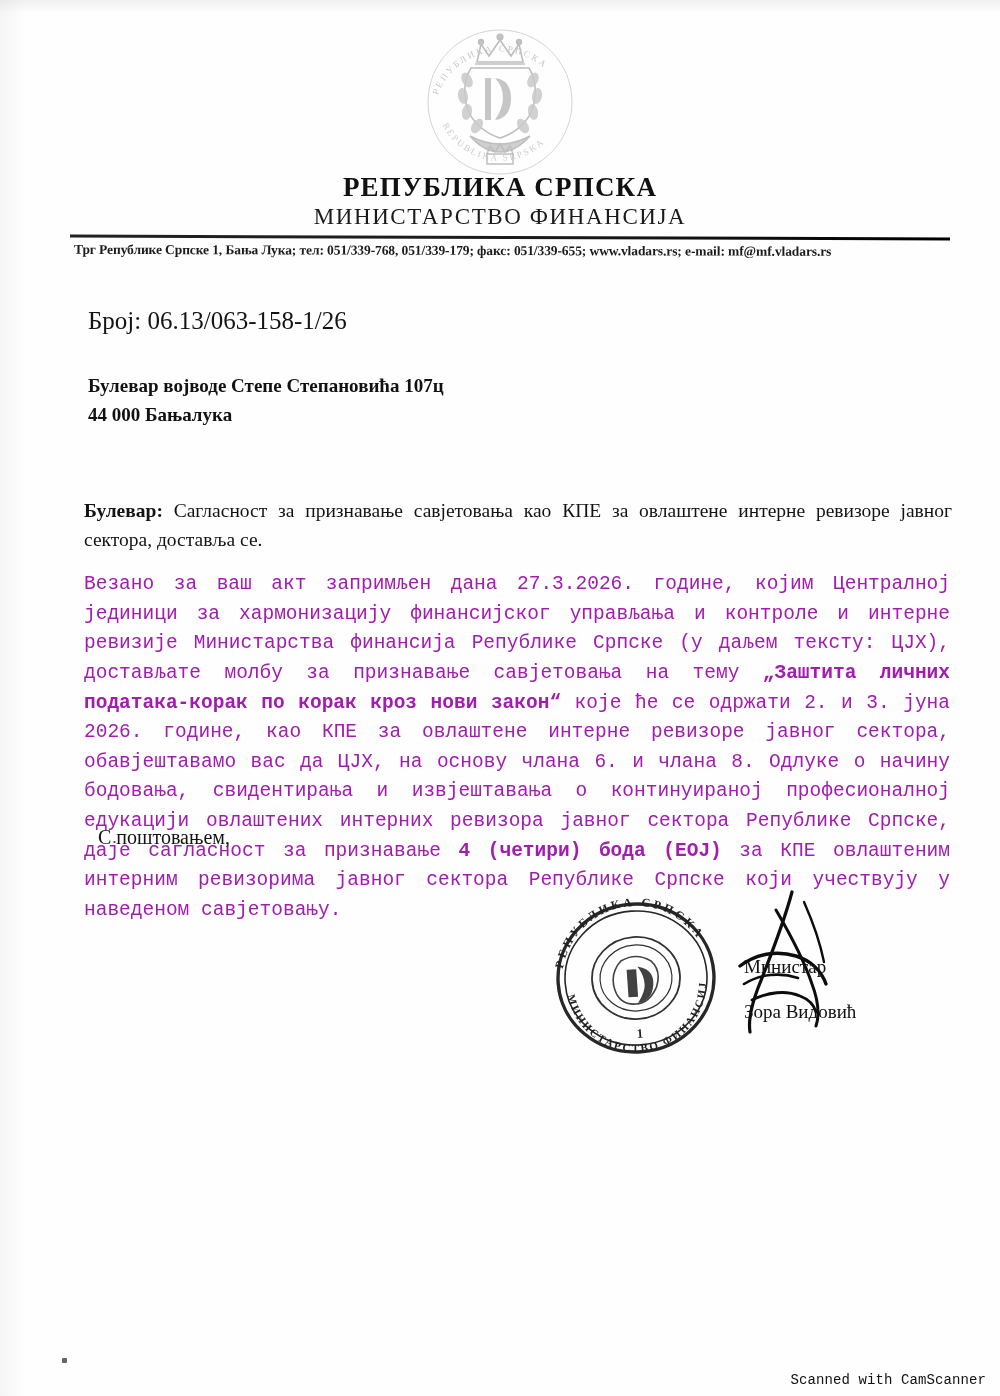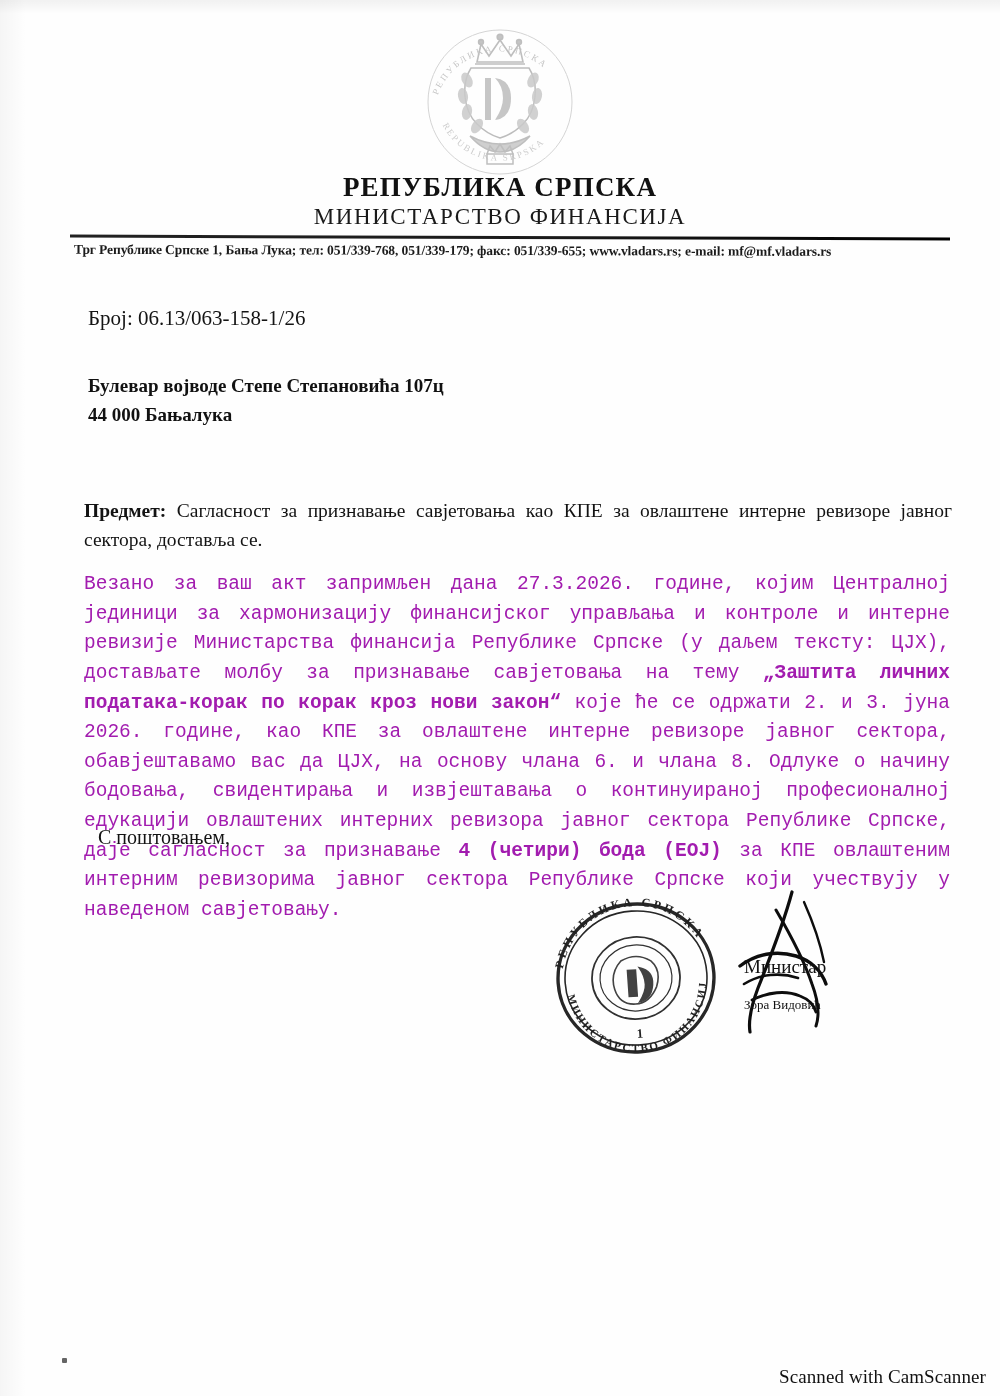--- a/index.html
+++ b/index.html
@@ -85,21 +85,21 @@
     letter-spacing: -0.1px;
     white-space: nowrap;
     transform: rotate(0.15deg);
   }
 
   
   .meta {
     position: absolute;
     top: 303px;
     left: 88px;
-    font-size: 21px;
+    font-size: 25px;
     line-height: 1.45;
     color: #141414;
   }
 
   
   .addressee {
     position: absolute;
     top: 371px;
     left: 88px;
     font-size: 19px;
@@ -158,21 +158,21 @@
   
   .sig-block {
     position: absolute;
     top: 945px;
     left: 716px;
     font-size: 19px;
     color: #111;
     line-height: 2.35;
     margin-left: 28px;
   }
-  .sig-name { font-size: 13px; }
+  .sig-name { font-size: 19px; text-align: center; }
 
   .sig-scribble {
     position: absolute;
     top: 880px;
     left: 700px;
     width: 180px;
     height: 180px;
     pointer-events: none;
   }
 
@@ -184,22 +184,22 @@
     width: 5px;
     height: 5px;
     background: #4a4a4a;
     border-radius: 1px;
     opacity: 0.85;
   }
   .watermark {
     position: absolute;
     bottom: 8px;
     right: 14px;
-    font-family: Liberation Serif, serif;
-    font-size: 19px;
+    font-family: Liberation Mono, monospace;
+    font-size: 14px;
     color: #111;
     letter-spacing: 0.1px;
   }
 
   .edge-shade-left {
     position: absolute;
     top: 0; left: 0;
     width: 26px; height: 1396px;
     background: linear-gradient(to right, rgba(0,0,0,0.035), rgba(0,0,0,0));
     pointer-events: none;
@@ -283,21 +283,21 @@
   <div class="meta">
     <div>Број: 06.13/063-158-1/26</div>
   </div>
 
   <div class="addressee">
     <div>Булевар војводе  Степе Степановића 107ц</div>
     <div>44 000 Бањалука</div>
   </div>
 
   <div class="subject">
-    <b>Предмет:</b><span>&nbsp;</span><span>Сагласност за признавање савјетовања као КПЕ за овлаштене интерне ревизоре јавног сектора, доставља се.</span>
+    <b>Булевар:</b><span>&nbsp;</span><span>Сагласност за признавање савјетовања као КПЕ за овлаштене интерне ревизоре јавног сектора, доставља се.</span>
   </div>
 
   <div class="body-par">
     <span>Везано за ваш акт запримљен дана 27.3.2026. године, којим Централној јединици за хармонизацију финансијског управљања и контроле и интерне ревизије Министарства финансија Републике Српске (у даљем тексту: ЦЈХ),  достављате молбу за признавање савјетовања на тему </span><b>„Заштита личних података-корак по  корак кроз нови закон“</b><span> које ће се одржати 2. и 3. јуна 2026. године, као КПЕ  за овлаштене интерне ревизоре јавног сектора, обавјештавамо вас да ЦЈХ, на основу члана 6. и члана 8. Одлуке о начину бодовања, свидентирања и извјештавања о континуираној професионалној едукацији овлаштених интерних ревизора јавног сектора Републике Српске, даје сагласност за признавање </span><b>4</b><span>&nbsp;</span><b>(четири)  бода (ЕОЈ)</b><span> за КПЕ овлаштеним интерним ревизорима јавног сектора Републике Српске који учествују у наведеном савјетовању.</span>
   </div>
 
   <div class="closing">С поштовањем,</div>
 
   <div class="stamp">
     <svg viewBox="0 0 176 160" width="176" height="160" aria-hidden="true">

